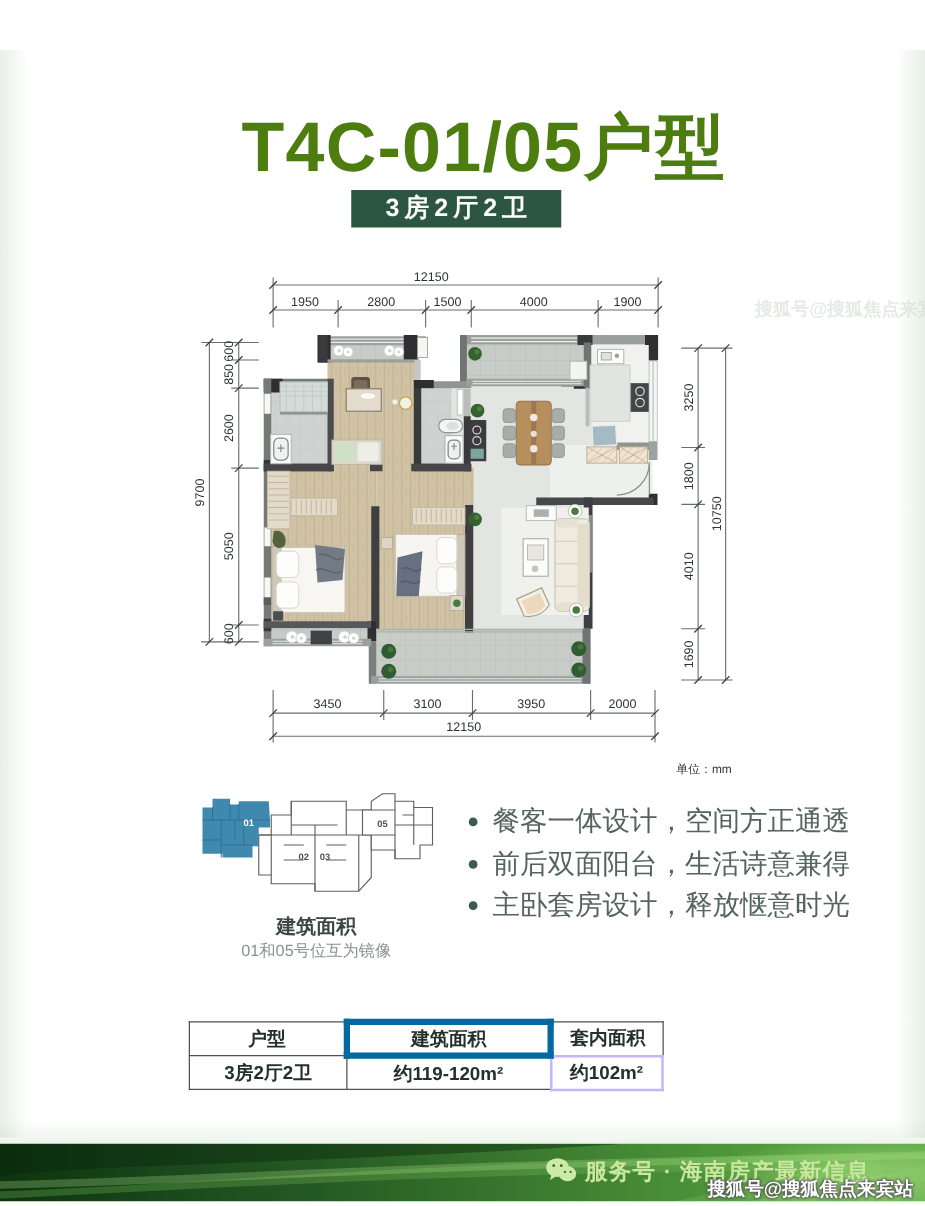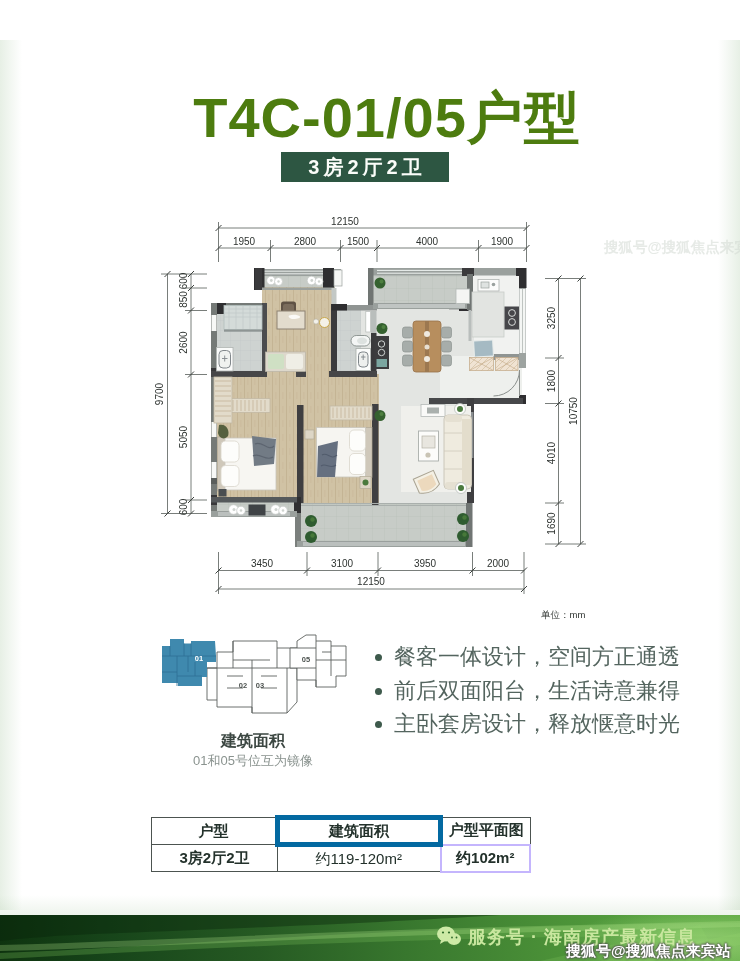--- a/index.html
+++ b/index.html
@@ -538,25 +538,25 @@
   <div><span style="display:inline-block;width:7px;height:7px;border-radius:50%;background:#3e5a4c;vertical-align:3px;margin-right:12px;"></span>餐客一体设计，空间方正通透</div>
   <div><span style="display:inline-block;width:7px;height:7px;border-radius:50%;background:#3e5a4c;vertical-align:3px;margin-right:12px;"></span>前后双面阳台，生活诗意兼得</div>
   <div><span style="display:inline-block;width:7px;height:7px;border-radius:50%;background:#3e5a4c;vertical-align:3px;margin-right:12px;"></span>主卧套房设计，释放惬意时光</div>
 </div>
 
 <table class="abs" style="left:151px;top:815px;width:380px;height:54px;border-collapse:collapse;font-size:15px;color:#23312b;text-align:center;table-layout:fixed;">
   <tbody>
       <tr style="height:27px;">
     <td style="border:1px solid #4c5350;width:121px;font-weight:bold;">户型</td>
     <td style="border:5px solid #0369a1;width:156px;font-weight:bold;">建筑面积</td>
-    <td style="border:1px solid #4c5350;font-weight:bold;">户型平面图</td>
+    <td style="border:1px solid #4c5350;font-weight:bold;">套内面积</td>
   </tr>
   <tr style="height:27px;">
     <td style="border:1px solid #4c5350;font-weight:bold;">3房2厅2卫</td>
-    <td style="border:1px solid #4c5350;font-weight:normal;">约119-120m²</td>
+    <td style="border:1px solid #4c5350;font-weight:bold;">约119-120m²</td>
     <td style="border:2px solid #c4b5fd;font-weight:bold;">约102m²</td>
   </tr>
 </tbody>
   </table>
 
 <div class="abs" style="left:0;top:895px;width:740px;height:20px;background:linear-gradient(180deg,rgba(120,170,110,0) 0%,rgba(120,170,110,0.13) 100%);"></div>
 
 <div class="abs" id="banner" style="left:0;top:915px;width:740px;height:46px;background:linear-gradient(90deg,#0e330f 0%,#17451a 15%,#265a23 35%,#38772e 55%,#4b9138 75%,#57a33f 90%,#5fa944 100%);overflow:hidden;">
 
   <svg width="740" height="46" style="position:absolute;left:0;top:0;">

